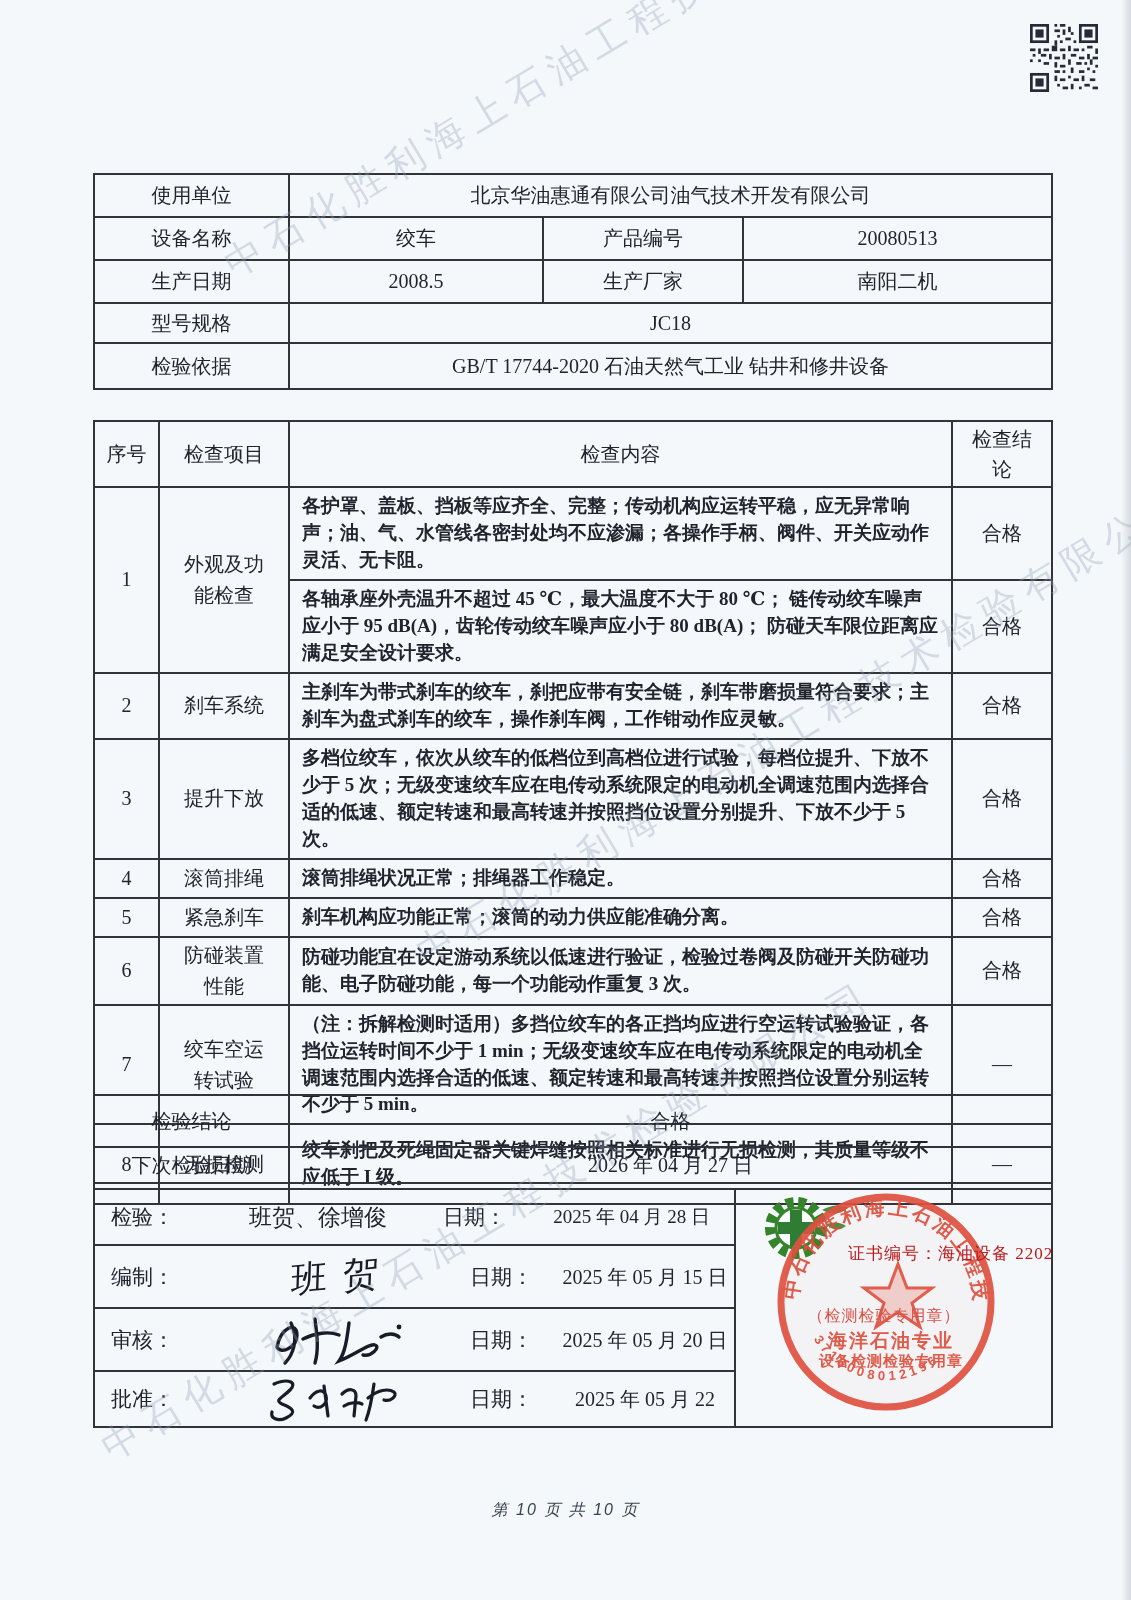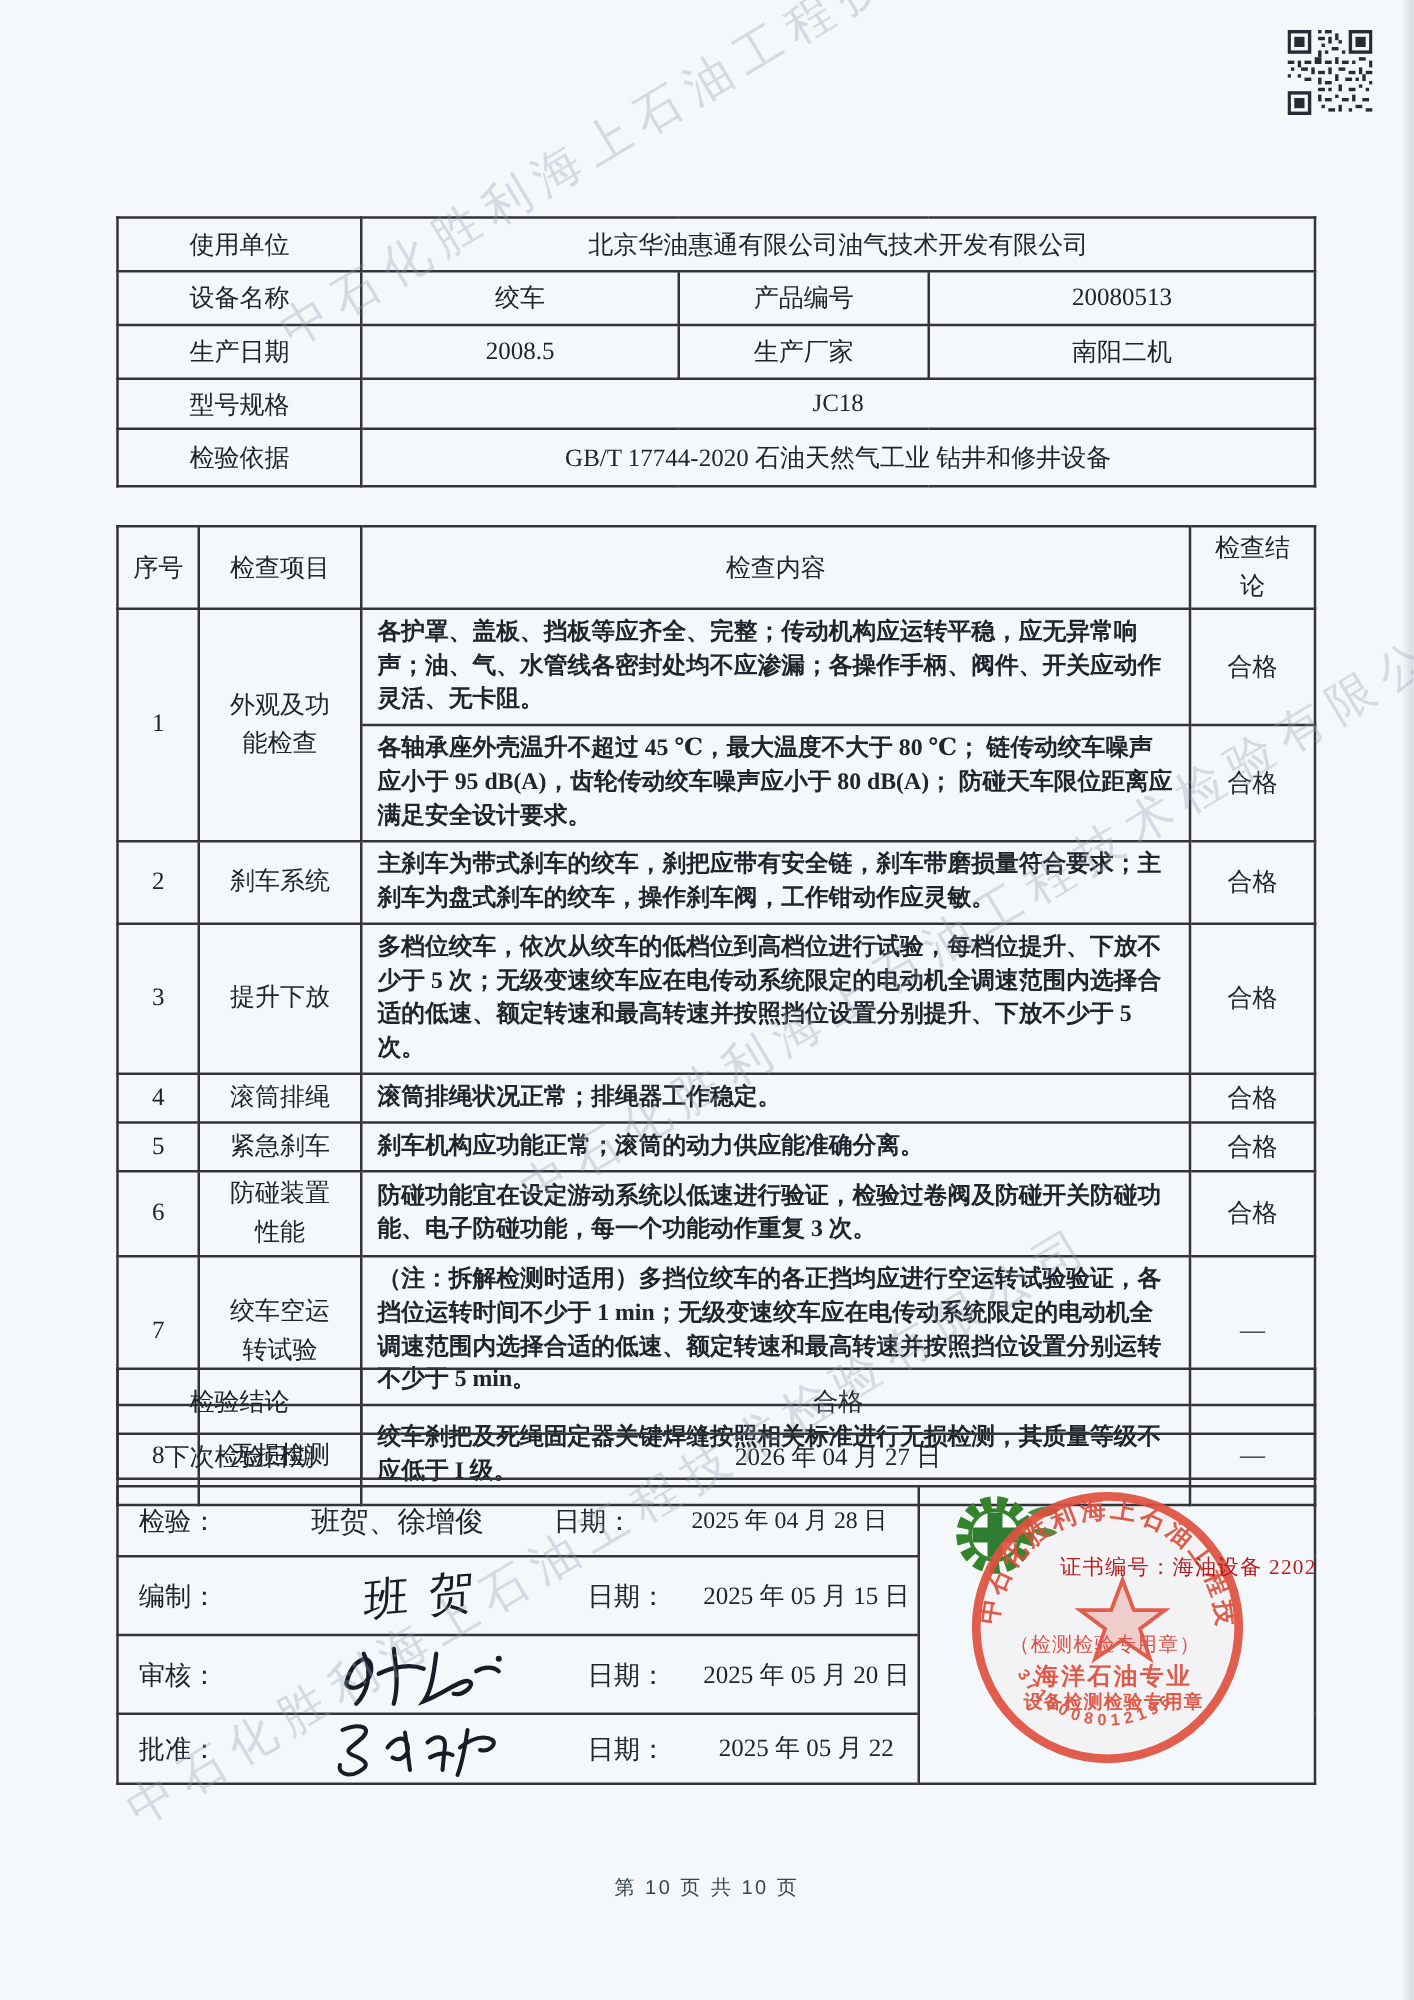--- a/index.html
+++ b/index.html
@@ -35,21 +35,21 @@
   .stamp-cell{position:relative;overflow:visible;}
   .certno{position:absolute;left:112px;top:52px;font-size:17px;letter-spacing:1px;
         color:#b91c1c;white-space:nowrap;z-index:5;}
   .stamp-svg{position:absolute;left:0;top:-10px;z-index:4;}
 
   .watermark{position:absolute;font-size:38px;letter-spacing:9px;color:#93a0b4;opacity:.33;
         white-space:nowrap;transform:rotate(-31deg);transform-origin:left center;
         pointer-events:none;z-index:6;}
 
   .footer{position:absolute;top:1500px;left:0;width:100%;text-align:center;
-        font-size:16px;color:#39434f;letter-spacing:2px;font-family:"Liberation Sans","DejaVu Sans",sans-serif;}
+        font-size:16px;color:#39434f;letter-spacing:2px;font-family:"Liberation Sans","DejaVu Sans",sans-serif;font-style:italic;}
   .qr{position:absolute;left:1030px;top:24px;z-index:2;}
 </style>
 </head>
 <body>
 
 <div id="page">
 
   <div class="watermark" style="left:228px;top:242px;">中石化胜利海上石油工程技术检验有限公司</div>
   <div class="watermark" style="left:420px;top:930px;">中石化胜利海上石油工程技术检验有限公司</div>
   <div class="watermark" style="left:105px;top:1425px;">中石化胜利海上石油工程技术检验有限公司</div>

